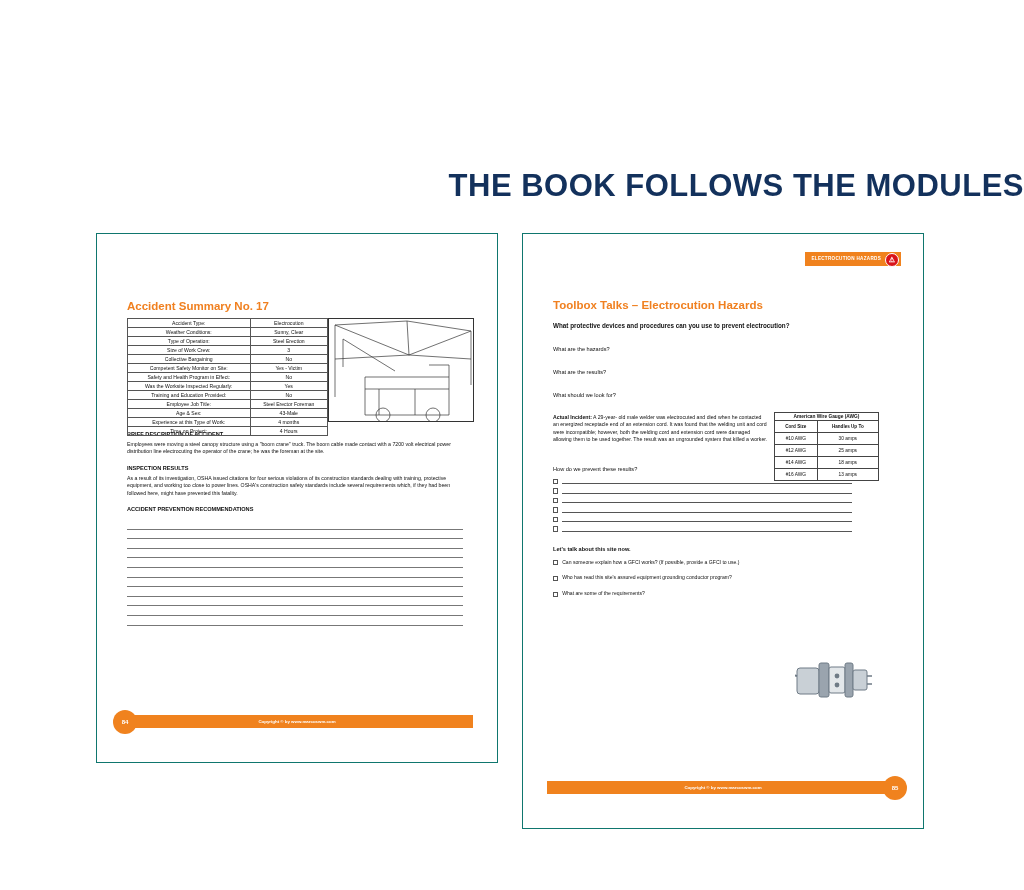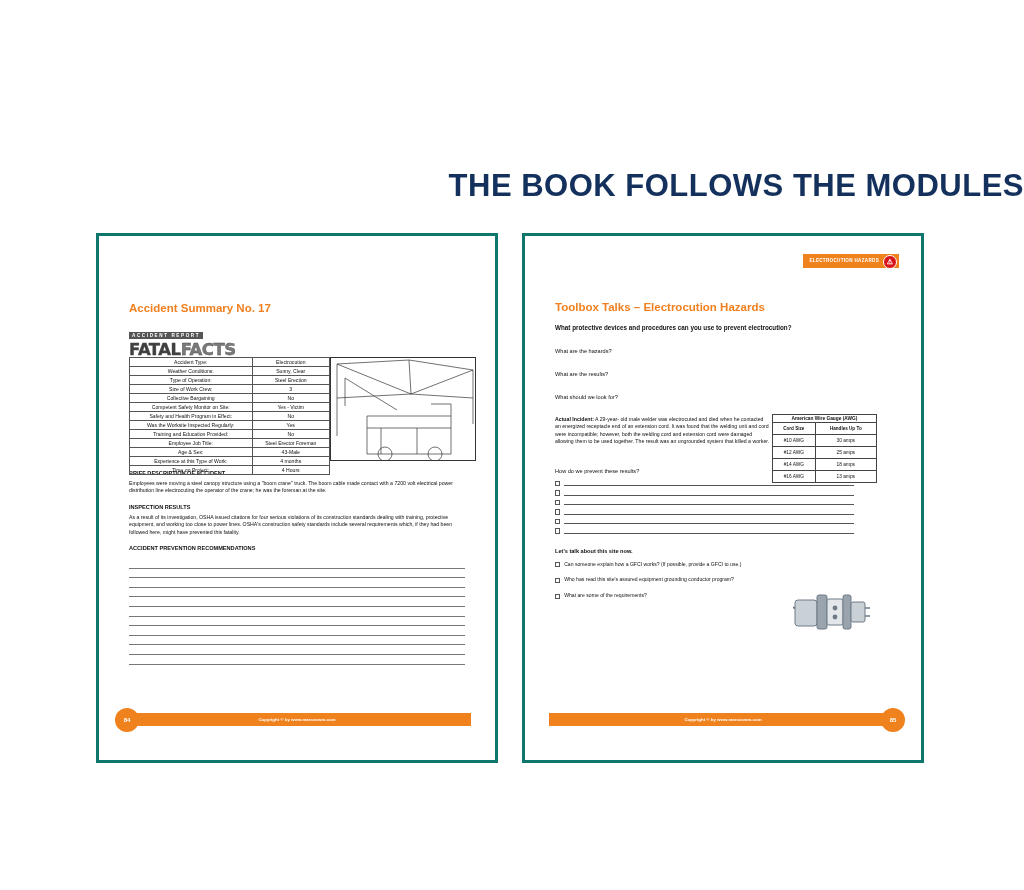--- a/index.html
+++ b/index.html
@@ -24,25 +24,25 @@
     font-weight: bold;
     letter-spacing: 0.5px;
     color: #13315c;
     font-family: "Liberation Sans", sans-serif;
   }
 
   
   .page {
     position: absolute;
     background: #ffffff;
-    border: 3px solid #0f766e;
+    border: 1px solid #0f766e;
     box-sizing: border-box;
   }
   #page-left  { left: 96px;  top: 233px; width: 402px; height: 530px; }
-  #page-right { left: 522px; top: 233px; width: 402px; height: 530px; }
+  #page-right { left: 522px; top: 233px; width: 402px; height: 596px; }
 
   .page-inner {
     position: absolute;
     left: 30px;
     right: 22px;
     top: 18px;
     bottom: 14px;
   }
 
   .sect-title {
@@ -307,26 +307,20 @@
 </head>
 <body>
 
 <div class="slide-title">THE BOOK FOLLOWS THE MODULES</div>
 
 <div class="page" id="page-left">
   <div class="page-inner">
 
     <div class="sect-title">Accident Summary No. 17</div>
 
-    <div class="fatal-facts">
-      <div class="ff-top">ACCIDENT REPORT</div>
-      <div class="ff-main">
-        <span class="dark">FATAL</span><span>FACTS</span>
-      </div>
-    </div>
 
     <div class="facts-wrap">
       <table class="facts">
         <tbody id="facts-body">
             <tr>
               <td class="lbl">Accident Type:</td>
               <td class="val">Electrocution</td>
             </tr>
             <tr>
               <td class="lbl">Weather Conditions:</td>

